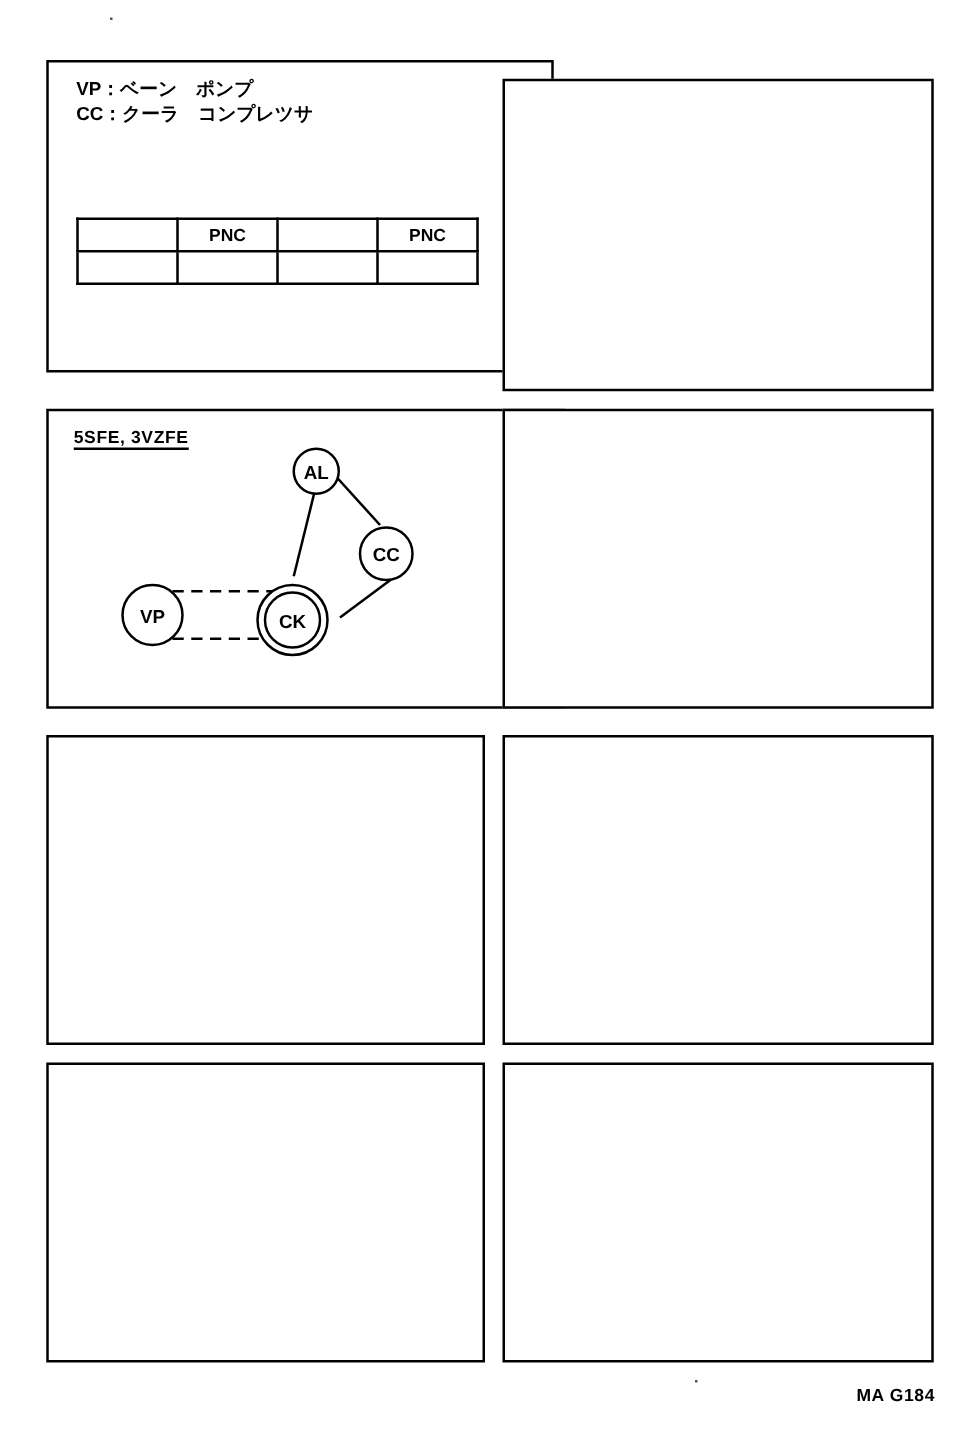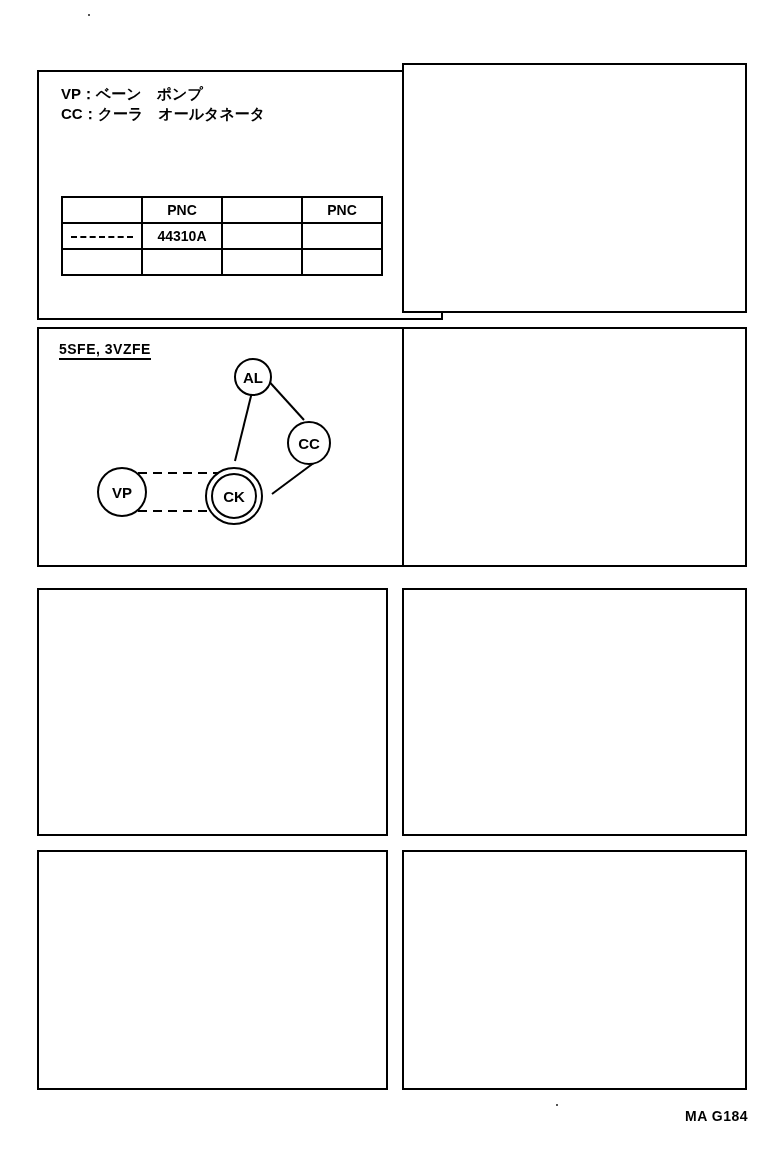--- a/index.html
+++ b/index.html
@@ -24,21 +24,21 @@
   .panel {
     position: absolute;
     box-sizing: border-box;
     border: 2px solid #000;
     background: #fff;
   }
 
   
   #legend-panel {
     left: 37px;
-    top: 70px;
+    top: 48px;
     width: 406px;
     height: 250px;
   }
   .legend-lines {
     position: absolute;
     left: 22px;
     top: 12px;
     font-size: 15px;
     font-weight: bold;
     line-height: 20px;
@@ -140,38 +140,30 @@
 <body>
 
 <div class="page">
 
   <div class="reg-dot" id="reg-top"></div>
   <div class="reg-dot" id="reg-bottom"></div>
 
   <div class="panel" id="legend-panel">
     <div class="legend-lines">
       <span class="legend-line">VP：ベーン　ポンプ</span>
-      <span class="legend-line">CC：クーラ　オールタネータ</span>
+      <span class="legend-line">CC：クーラ　コンプレツサ</span>
     </div>
 
     <table class="pnc-table">
       <tbody>
           <tr>
         <th class="col-sym"></th>
         <th class="col-pnc">PNC</th>
         <th class="col-sym"></th>
         <th class="col-pnc">PNC</th>
-      </tr>
-      <tr>
-        <td class="col-sym sym-cell">
-              <span class="sym-dashed"></span>
-            </td>
-        <td class="col-pnc">44310A</td>
-        <td class="col-sym"></td>
-        <td class="col-pnc"></td>
       </tr>
       <tr>
         <td class="col-sym"></td>
         <td class="col-pnc"></td>
         <td class="col-sym"></td>
         <td class="col-pnc"></td>
       </tr>
     </tbody>
       </table>
   </div>

